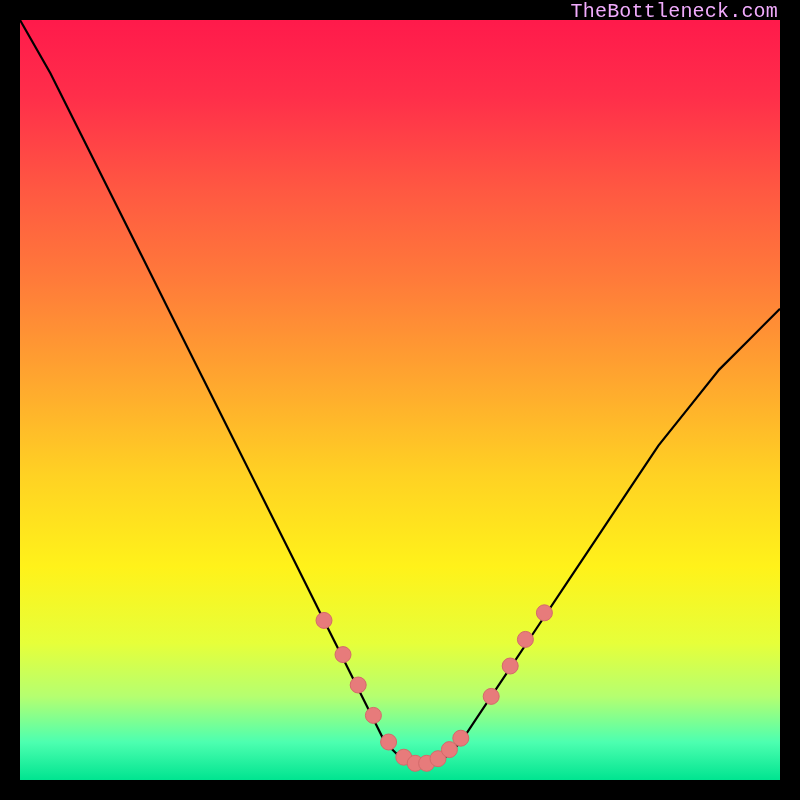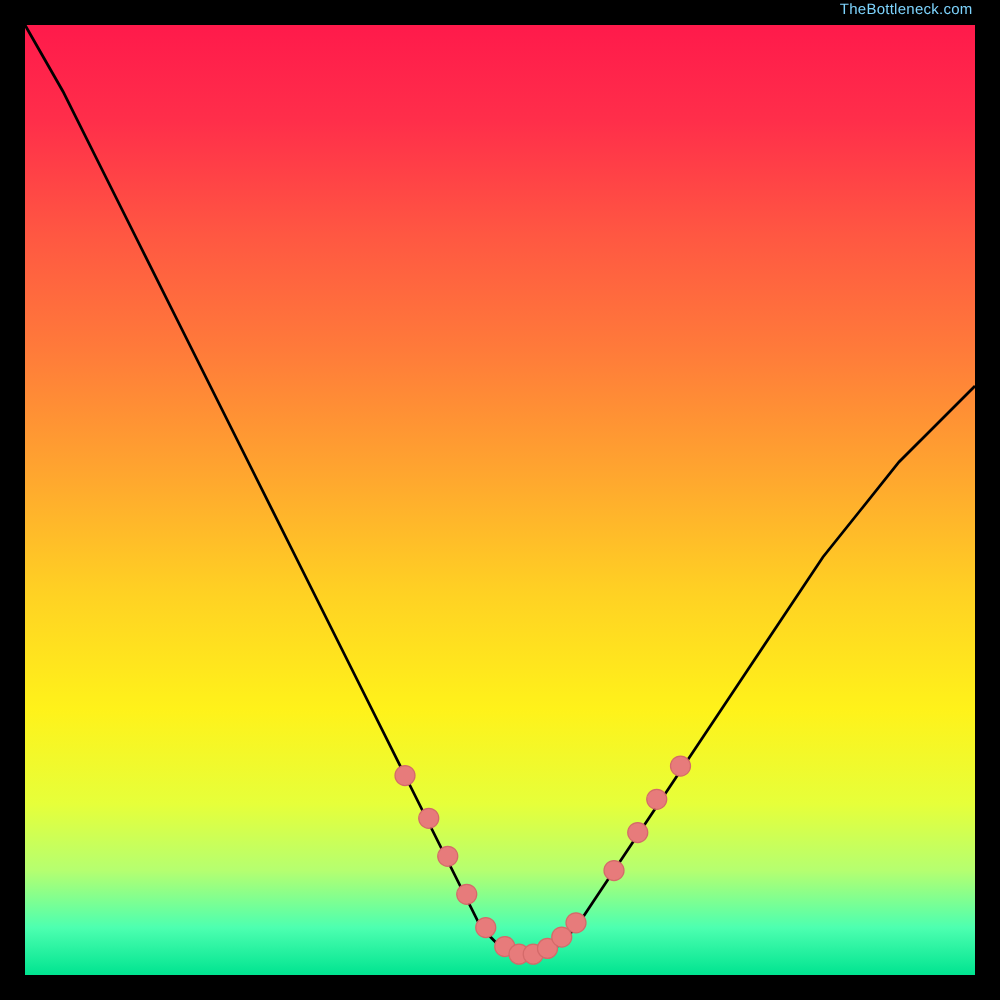--- a/index.html
+++ b/index.html
@@ -36,23 +36,23 @@
       #e6ff3a 82%,
       #b5ff70 89%,
       #4dffb0 95%,
       #00e490 100%
     );
   }
   .watermark {
     position: absolute;
     top: 0px;
     right: 22px;
-    font-family: Liberation Sans, sans-serif;
-    font-size: 12px;
-    color: #7dd3fc;
+    font-family: Liberation Mono, monospace;
+    font-size: 20px;
+    color: #f0abfc;
     letter-spacing: 0.2px;
   }
   svg.plot {
     position: absolute;
     left: 0;
     top: 0;
     width: 760px;
     height: 760px;
     overflow: visible;
   }

